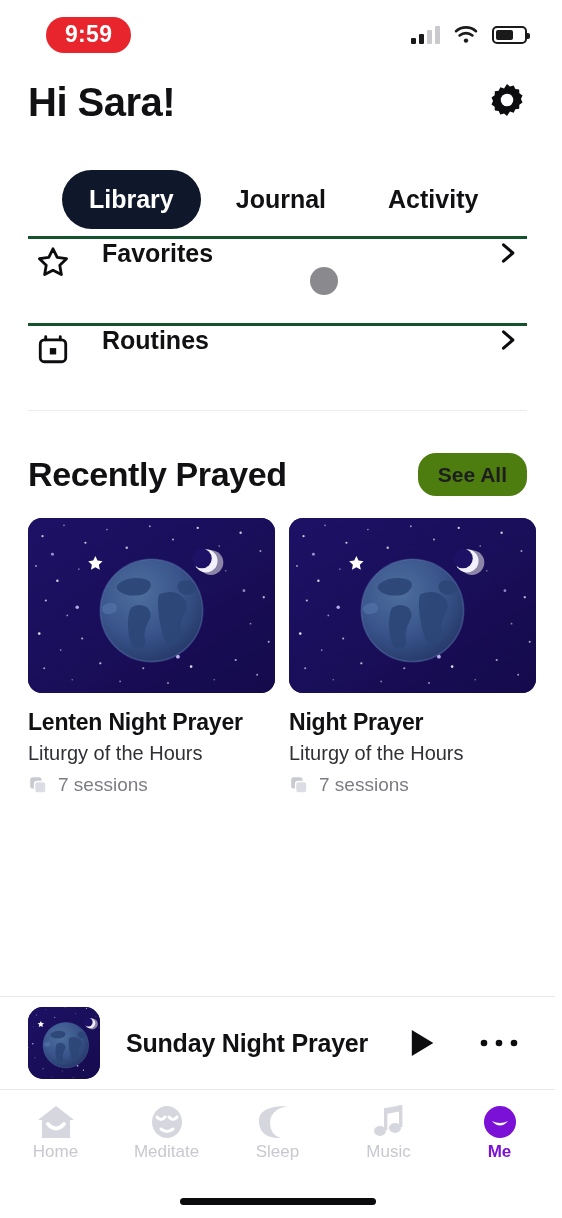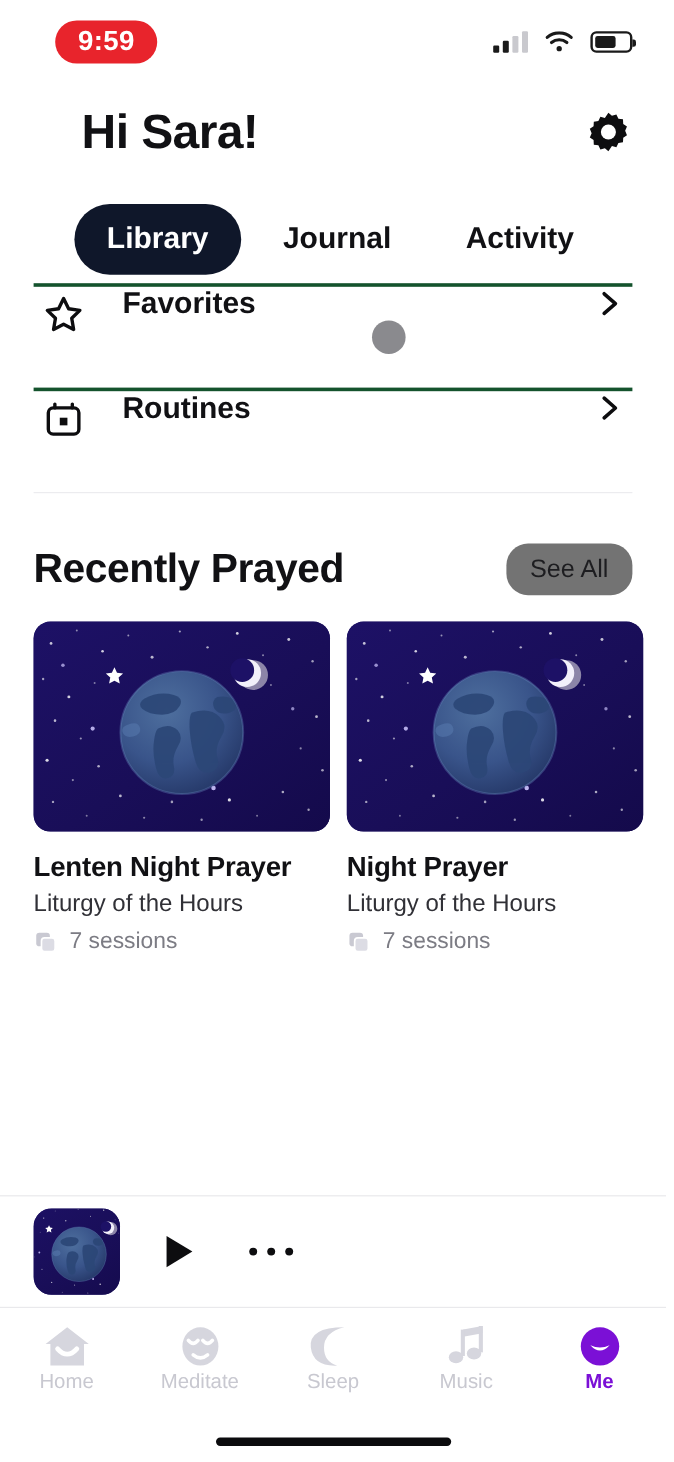--- a/index.html
+++ b/index.html
@@ -71,26 +71,25 @@
     right: -5px; top: 5px;
     width: 3px; height: 6px;
     background: #1a1a1a;
     border-radius: 0 2px 2px 0;
   }
   .battery-fill { height: 100%; width: 62%; background: #1a1a1a; border-radius: 2px; }
 
   
   .header {
     display: flex;
-    align-items: center;
+    align-items: flex-start;
     justify-content: space-between;
     padding: 10px 28px 0 28px;
     height: 70px;
     flex: 0 0 70px;
-    margin-left: 40px;
   }
   .greeting {
     font-size: 40px;
     font-weight: bold;
     color: #111114;
     letter-spacing: -0.5px;
   }
   .gear-btn {
     width: 40px; height: 40px;
     display: flex; align-items: center; justify-content: center;
@@ -158,27 +157,28 @@
     padding: 42px 28px 0 28px;
     flex: 0 0 auto;
   }
   .section-title {
     font-size: 34px;
     font-weight: bold;
     color: #111114;
     letter-spacing: -0.4px;
   }
   .see-all {
-    background: #737373;
+    background: #4d7c0f;
     border-radius: 18px;
     padding: 11px 20px;
     font-size: 21px;
     color: #1d1d20;
     cursor: pointer;
     line-height: 1;
+    font-weight: bold;
   }
 
   .cards {
     display: flex;
     gap: 14px;
     padding: 22px 28px 0 28px;
     flex: 0 0 auto;
   }
   .card { width: 247px; cursor: pointer; }
   .art {
@@ -477,20 +477,21 @@
   </div>
 
   <div class="spacer"></div>
 
   <div class="mini-player">
     <div class="mini-thumb">
       <svg viewBox="40 8 210 196" width="72" height="72" preserveAspectRatio="xMidYMid slice">
         <use href="#nightScene"></use>
       </svg>
     </div>
+    <div class="mini-title">Sunday Night Prayer</div>
     <div class="play-btn">
       <svg viewBox="0 0 30 30" width="34" height="34">
         <path d="M6 3.5 L25 15 L6 26.5 Z" fill="#0d0d0f"></path>
       </svg>
     </div>
     <div class="more-btn">
       <svg viewBox="0 0 40 12" width="40" height="12">
         <circle cx="5" cy="6" r="3.3" fill="#0d0d0f"></circle>
         <circle cx="20" cy="6" r="3.3" fill="#0d0d0f"></circle>
         <circle cx="35" cy="6" r="3.3" fill="#0d0d0f"></circle>

